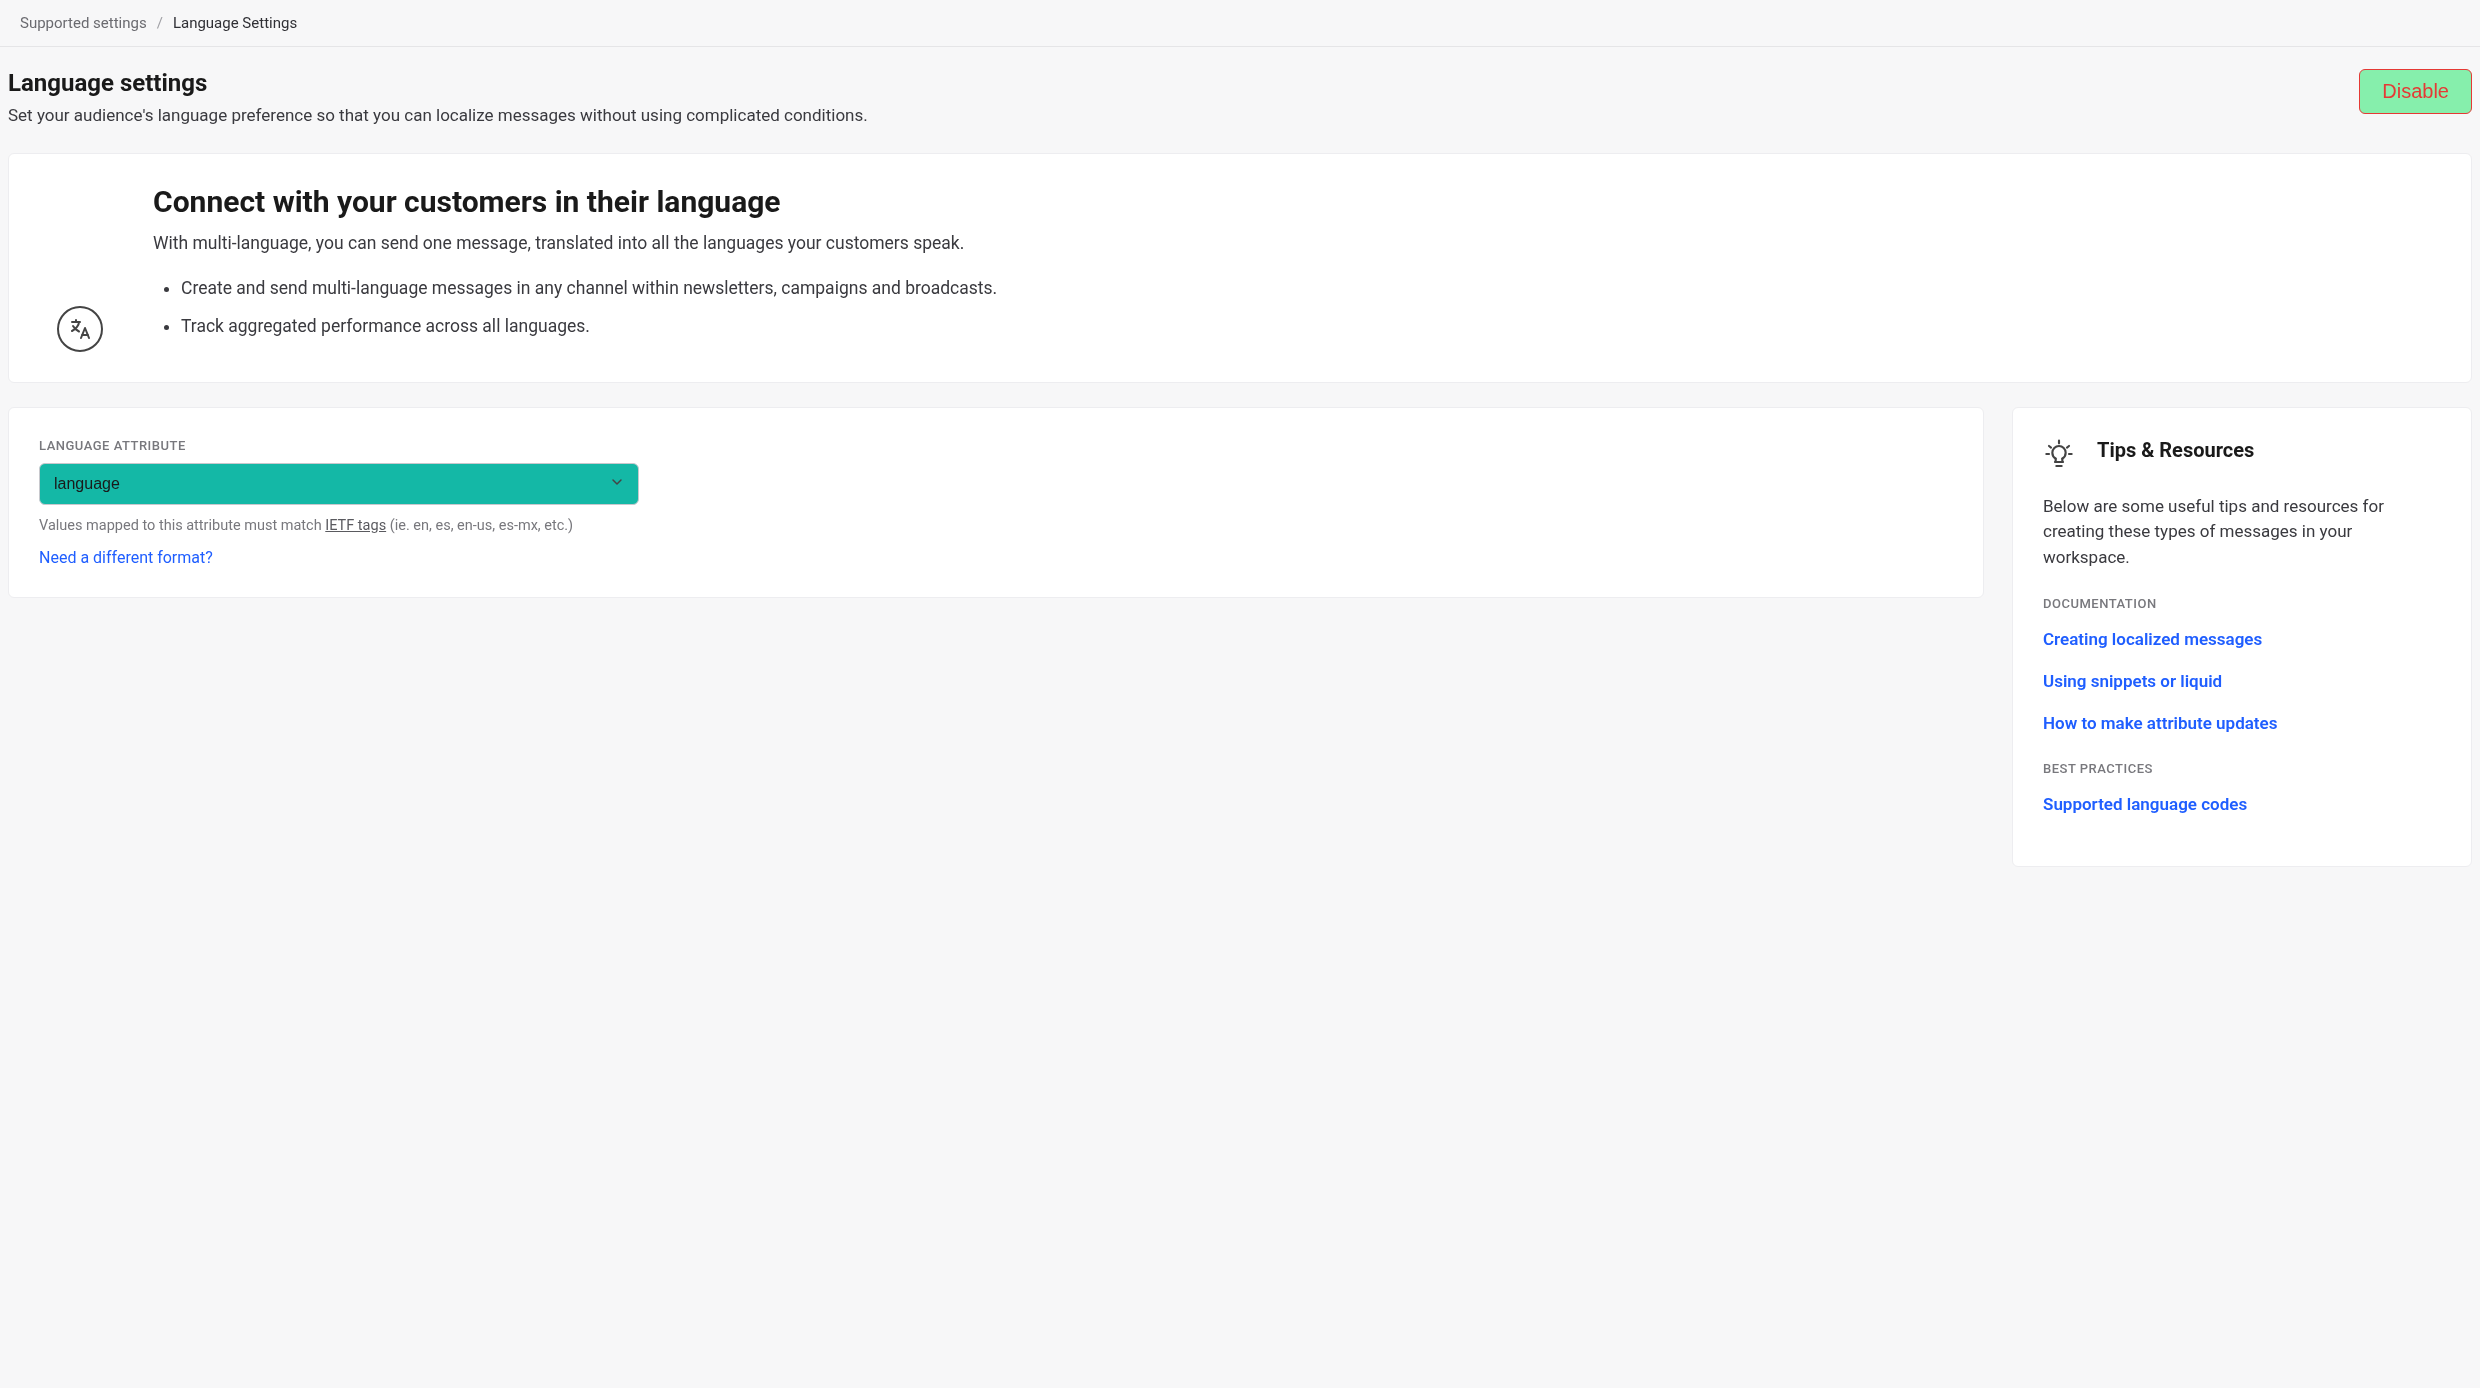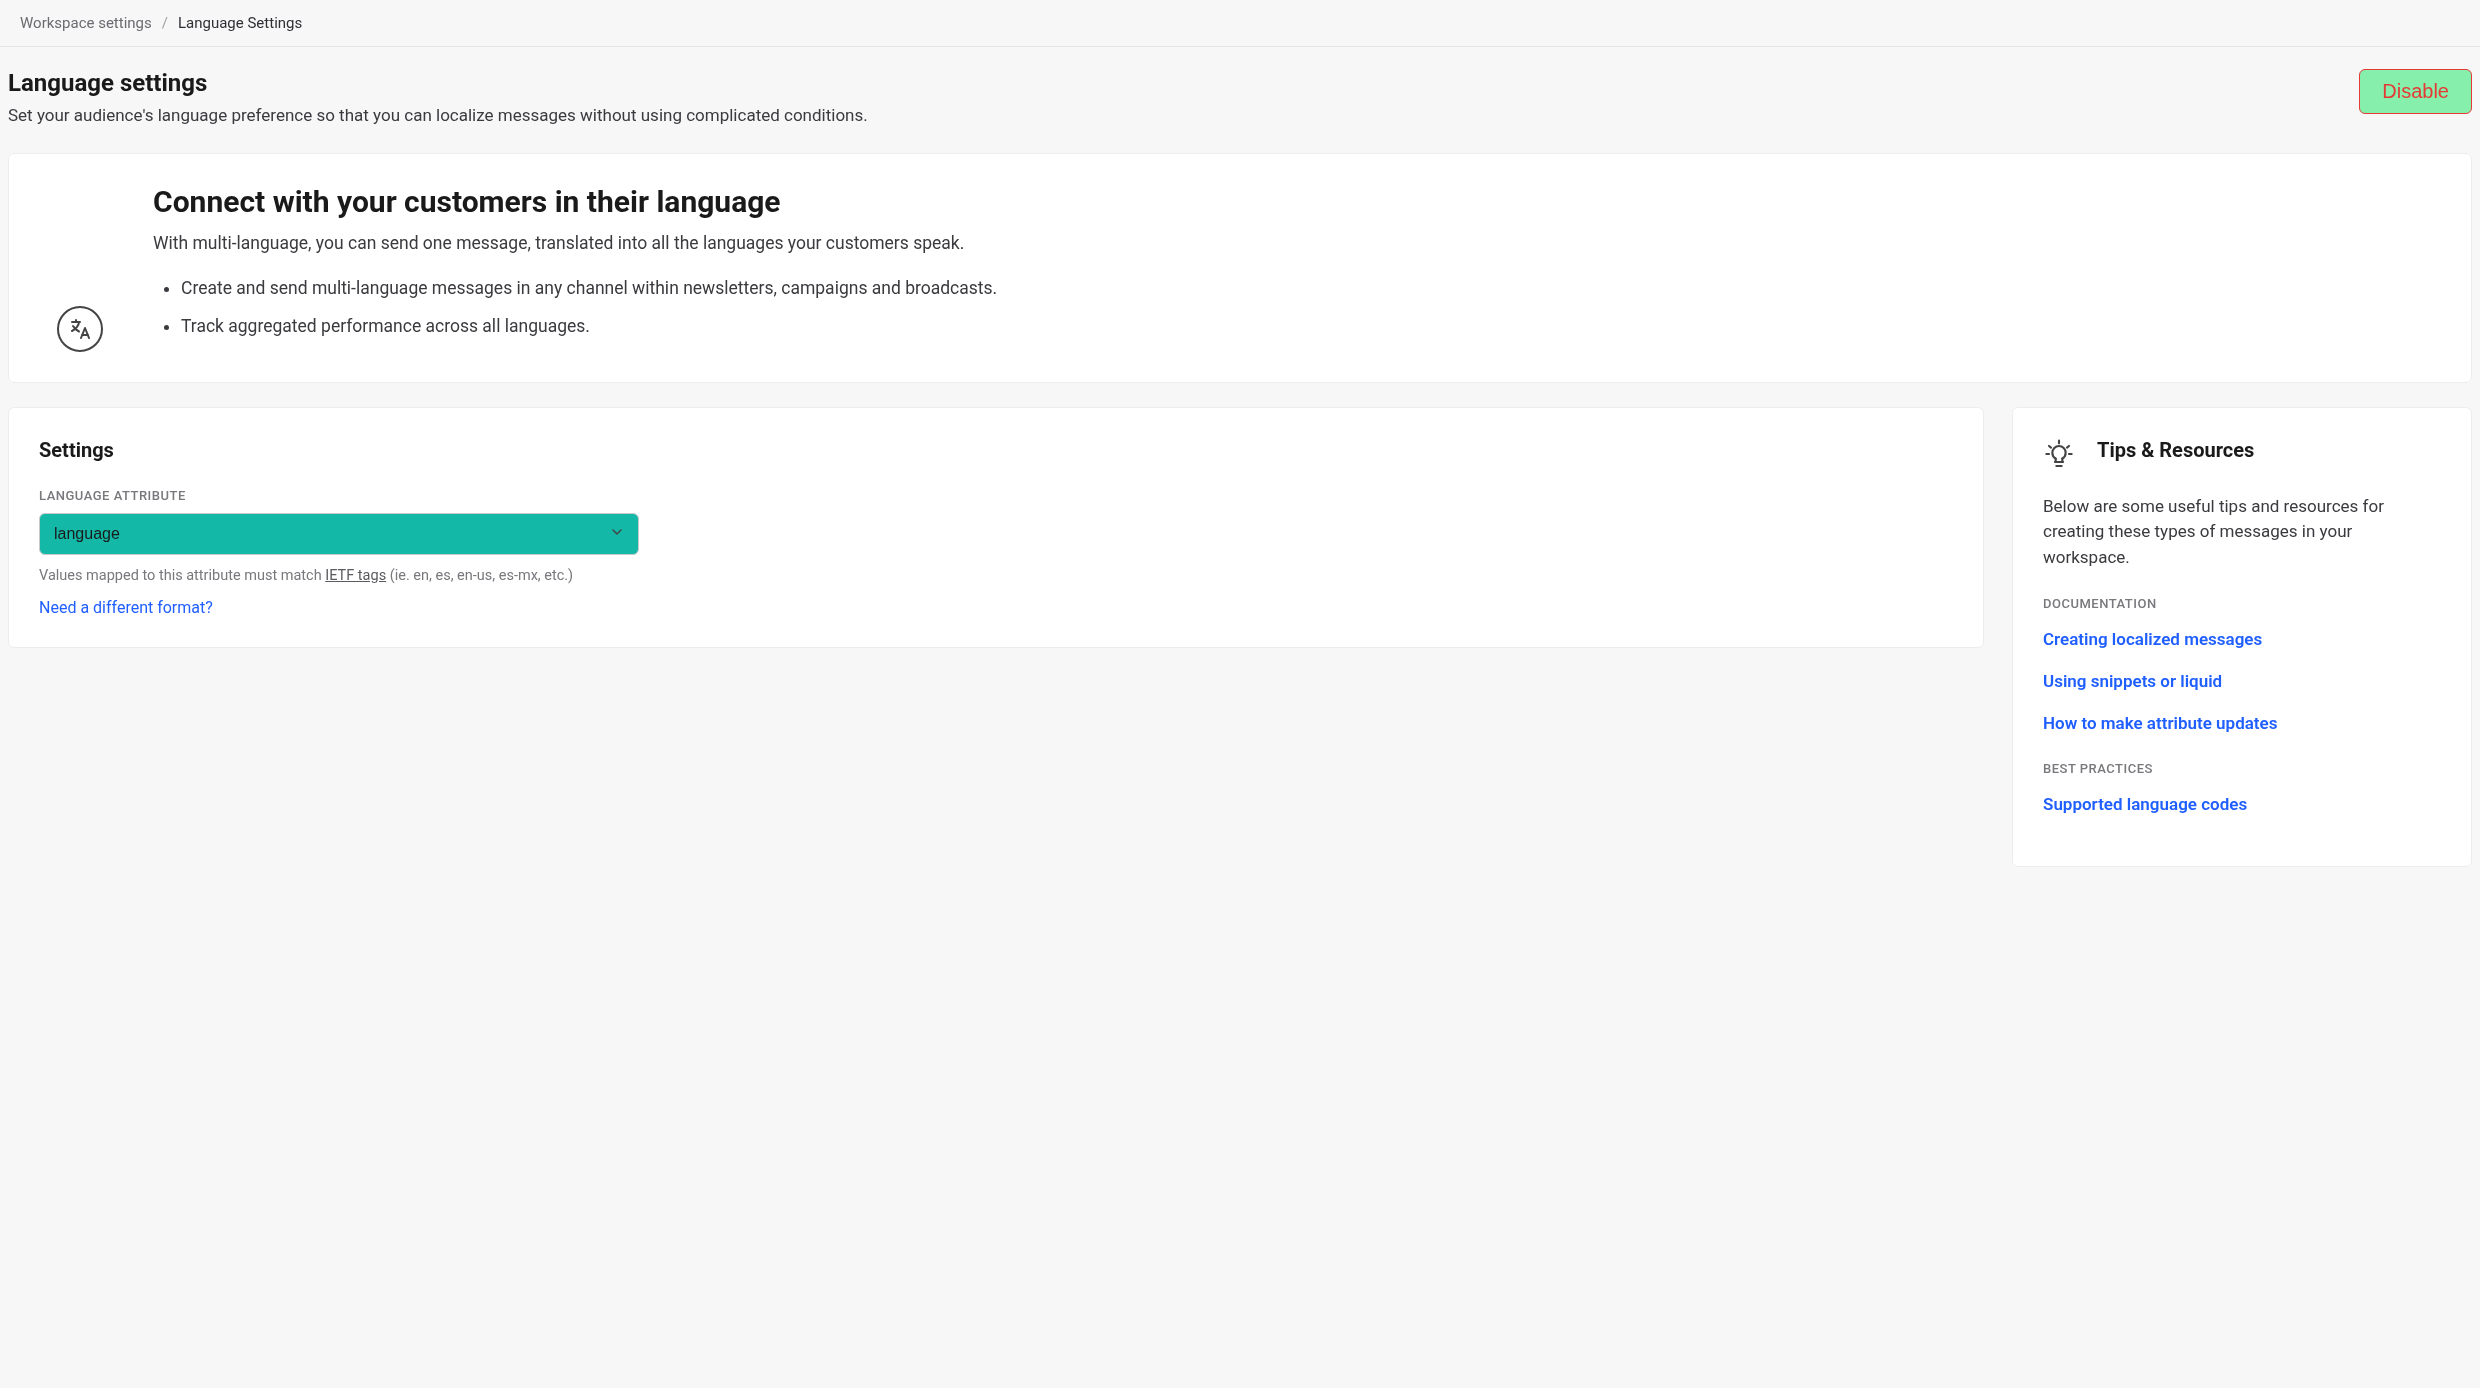--- a/index.html
+++ b/index.html
@@ -219,21 +219,21 @@
       margin-bottom: 22px;
     }
     .section-label.mt {
       margin-top: 28px;
     }
   </style>
 </head>
 <body>
 
 <div class="breadcrumb-bar">
-  <a href="#" class="breadcrumb-link">Workspace settings</a>
+  <a href="#" class="breadcrumb-link">Supported settings</a>
   <span class="breadcrumb-sep">/</span>
   <span class="breadcrumb-current">Language Settings</span>
 </div>
 
 <div class="page-wrapper">
 
   <div class="page-header">
     <div>
       <h1 class="page-title">Language settings</h1>
       <p class="page-subtitle">Set your audience's language preference so that you can localize messages without using complicated conditions.</p>
@@ -260,21 +260,20 @@
       <ul class="intro-list">
         <li>Create and send multi-language messages in any channel within newsletters, campaigns and broadcasts.</li>
         <li>Track aggregated performance across all languages.</li>
       </ul>
     </div>
   </div>
 
   <div class="two-col">
     <div class="main-col">
       <div class="card settings-card">
-        <h3 class="settings-heading">Settings</h3>
         <div class="field-label">LANGUAGE ATTRIBUTE</div>
         <div class="select-wrap">
           <button class="select-input">language</button>
           <span class="chevron">
             <svg width="16" height="16" viewBox="0 0 24 24" fill="none" stroke="currentColor" stroke-width="2.2" stroke-linecap="round" stroke-linejoin="round">
                 <polyline points="6 9 12 15 18 9"></polyline>
               </svg>
           </span>
         </div>
         <p class="help-text">

